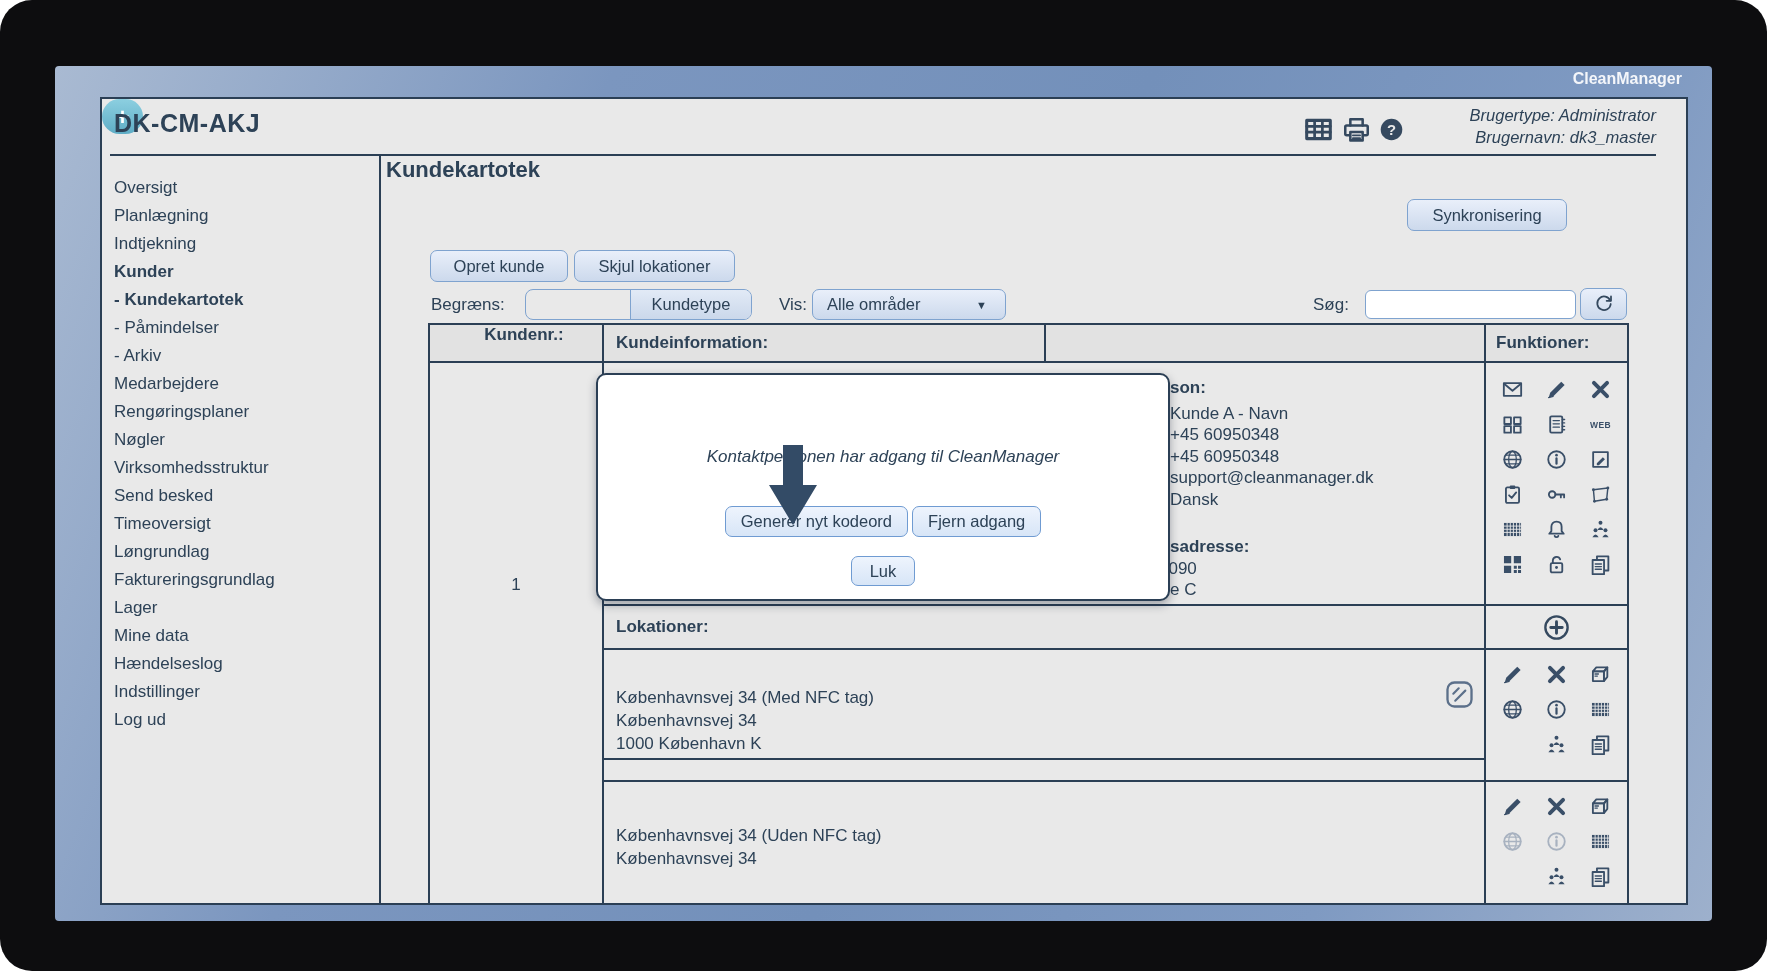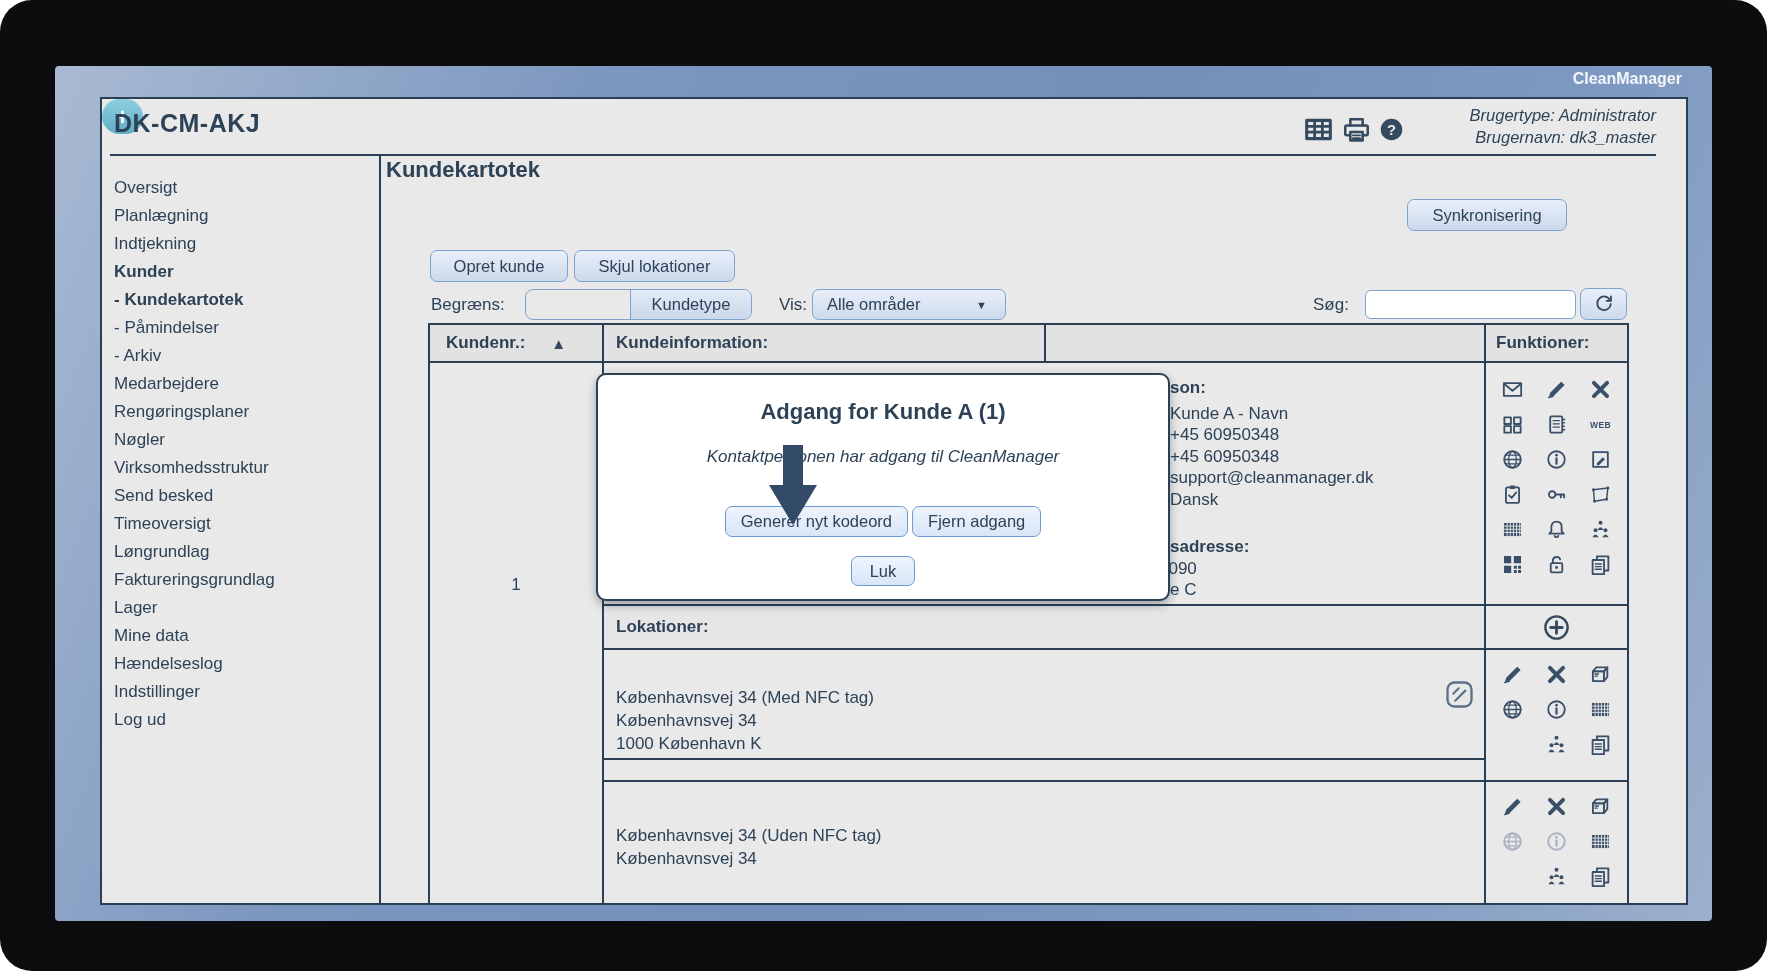--- a/index.html
+++ b/index.html
@@ -44,21 +44,21 @@
   #select-show .sel-text{flex:1;}
   #select-show .caret{font-size:11px;color:#2d4257;margin-right:4px;}
   #lbl-search{left:1211px;top:196px;}
   #search-input{position:absolute;left:1263px;top:191px;width:211px;height:29px;box-sizing:border-box;
     border:1.5px solid #7fa3cf;border-radius:6px;background:#fff;font-size:16px;padding:0 8px;color:#2d4257;font-family:inherit;}
   #btn-refresh{left:1478px;top:189px;width:47px;height:32px;}
   #btn-refresh svg{width:20px;height:20px;}
   
   .cell{position:absolute;border:2px solid #2b3f55;box-sizing:border-box;background:#e9e9e9;}
   .thead{background:#e2e2e2;font-weight:bold;font-size:17px;display:flex;align-items:center;}
-  #th-no{left:326px;top:224px;width:176px;height:40px;padding-left:16px;gap:26px;}
+  #th-no{left:326px;top:224px;width:176px;height:40px;padding-left:16px;gap:26px;flex-direction:column;}
   #th-no .sort{font-size:15px;color:#35495f;cursor:pointer;}
   #th-info{left:500px;top:224px;width:444px;height:40px;padding-left:12px;}
   #th-blank{left:942px;top:224px;width:442px;height:40px;}
   #th-func{left:1382px;top:224px;width:145px;height:40px;padding-left:10px;}
   #c-no{left:326px;top:262px;width:176px;height:620px;}
   #c-no .num{position:absolute;left:0;right:0;top:212px;text-align:center;font-size:17px;}
   #c-info{left:500px;top:262px;width:884px;height:245px;}
   #c-lokhdr{left:500px;top:505px;width:884px;height:46px;background:#e6e6e6;display:flex;align-items:center;padding-left:12px;font-weight:bold;font-size:17px;box-sizing:border-box;}
   #c-loc1{left:500px;top:549px;width:884px;height:112px;}
   #c-loc2{left:500px;top:681px;width:884px;height:230px;}
@@ -505,21 +505,20 @@
                     <rect x="2" y="4.6" width="8.7" height="10.8" fill="#e9e9e9"></rect>
                     <path d="M4 7.6h4.7M4 9.6h4.7M4 11.6h4.7" stroke-width="1"></path>
                   </svg>
                 </span>
               </div>
             </div>
         </div>
 
         
         <div id="modal">
-          <div id="modal-title">Adgang for Kunde A (1)</div>
           <div id="modal-line1">Kontaktpersonen har adgang til CleanManager</div>
           <div id="modal-btns">
             <button class="btn mbtn">Generer nyt kodeord</button>
             <button class="btn mbtn">Fjern adgang</button>
           </div>
           <button class="btn" id="btn-luk">Luk</button>
           <div id="pointer-arrow">
             <svg viewBox="0 0 48 80">
                 <polygon points="14,0 34,0 34,40 48,40 24,80 0,40 14,40" fill="currentColor"></polygon>
               </svg>

